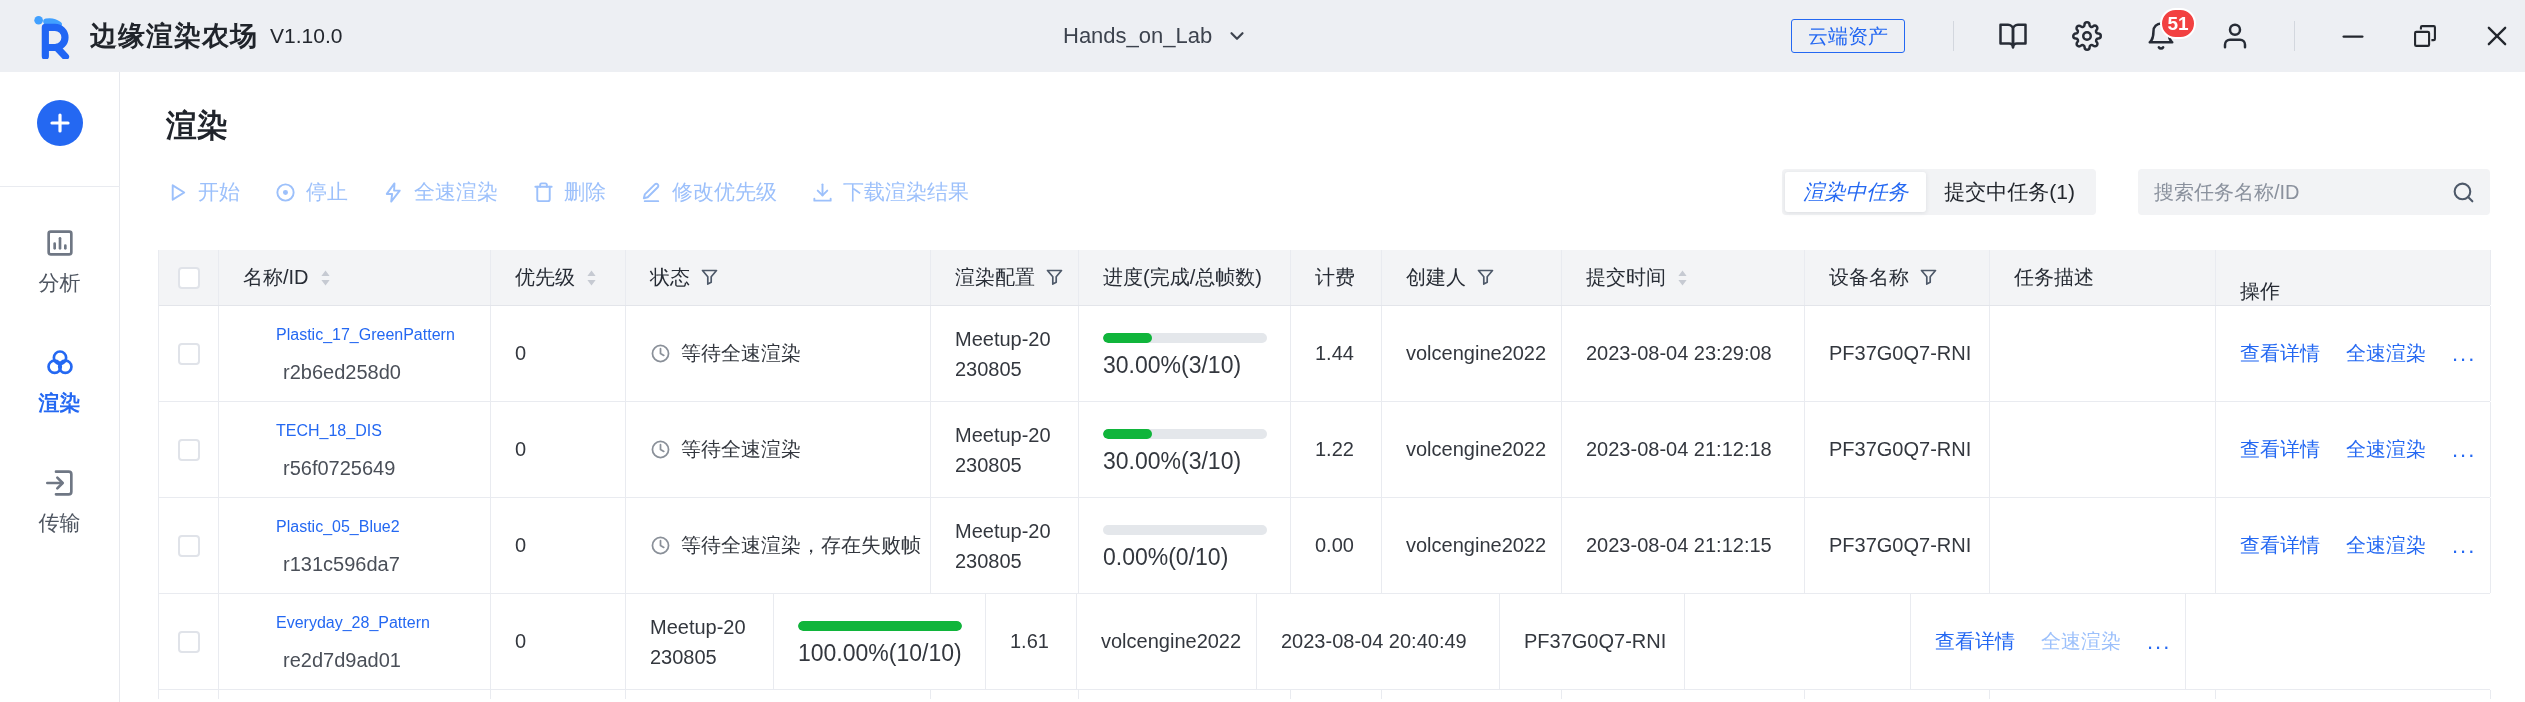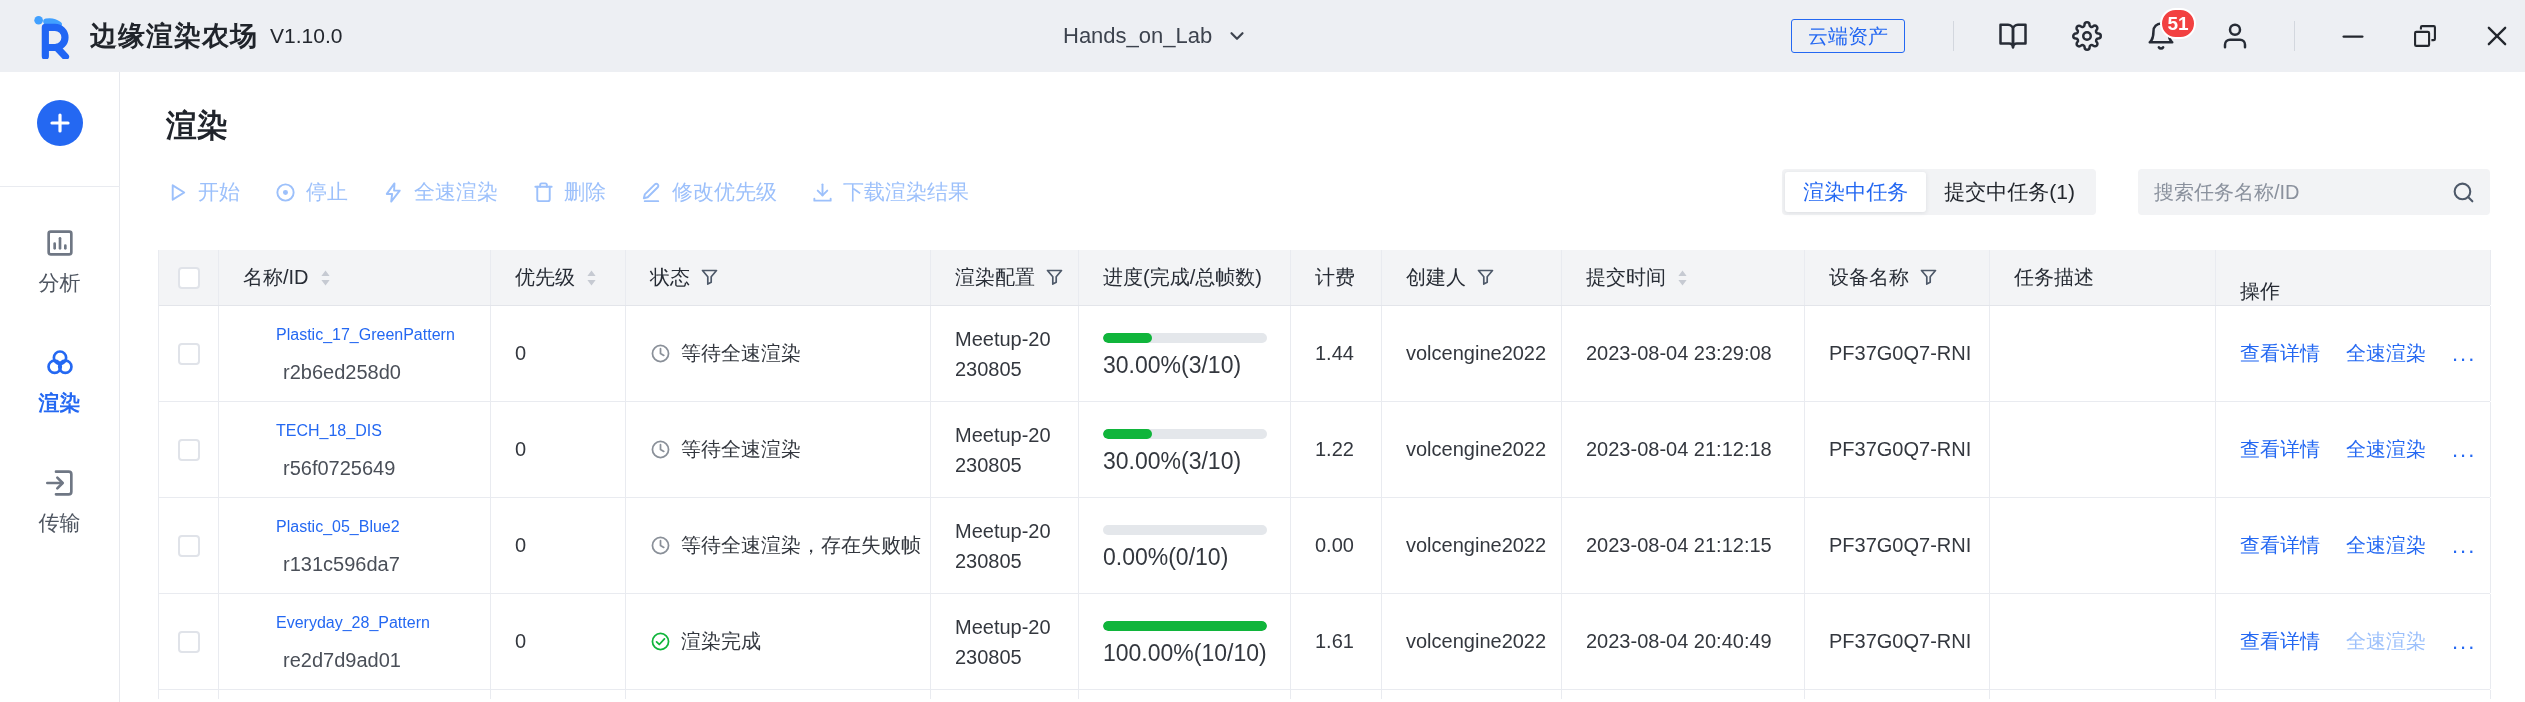--- a/index.html
+++ b/index.html
@@ -52,21 +52,21 @@
   .main{flex:1;padding:0 35px 0 38px;min-width:0;}
   .page-title{font-size:31px;font-weight:600;margin:34px 0 0 8px;line-height:40px;color:var(--ink);}
 
   .toolbar-row{margin-top:22px;height:48px;display:flex;align-items:center;justify-content:space-between;}
   .actions{display:flex;align-items:flex-end;gap:34px;margin-left:8px;}
   .action{display:flex;align-items:center;gap:9px;color:var(--blue-dis);font-size:21px;cursor:not-allowed;background:none;border:none;}
   .action .aicon{width:23px;height:23px;}
   .right-group{display:flex;align-items:center;gap:42px;}
   .tab-group{background:var(--chipbg);border-radius:4px;padding:3px;display:flex;height:46px;}
   .tab{padding:0 18px;border-radius:3px;font-size:21px;display:flex;align-items:center;color:#23272e;cursor:pointer;border:none;background:transparent;}
-  .tab.active{background:#fff;color:var(--blue);font-weight:500;box-shadow:0 1px 4px rgba(30,40,60,.10);}
+  .tab.active{background:#fff;color:var(--blue);font-weight:500;box-shadow:0 1px 4px rgba(30,40,60,.10);font-style:italic;}
   .search-box{width:352px;height:46px;background:var(--chipbg);border-radius:4px;display:flex;align-items:center;padding:0 14px 0 16px;}
   .search-box input{flex:1;border:none;outline:none;background:transparent;font-size:20px;color:var(--ink2);font-family:inherit;}
   .search-box input::placeholder{color:#8a919d;}
   .search-ic{width:25px;height:25px;color:#4e5969;cursor:pointer;}
 
   
   .table{margin-top:34px;width:2332px;border-left:1px solid var(--line2);}
   .tr{display:flex;}
   .th,.td{flex:none;border-right:1px solid var(--line2);display:flex;align-items:center;padding-left:24px;}
   .thead .tr{height:56px;background:var(--headbg);border-bottom:1px solid #e3e5ea;}
@@ -519,29 +519,20 @@
             <div class="td cell-check" style="width: 60px;">
               <span class="checkbox"></span>
             </div>
             <div class="td cell-name" style="width: 272px;">
               <a class="task-link">Everyday_28_Pattern</a>
               <div class="task-id">re2d7d9ad01</div>
             </div>
             <div class="td" style="width: 135px;">
               <span>0</span>
             </div>
-            <div class="td cell-status" style="width: 305px;">
-              <span class="sicon check">
-                <svg viewBox="0 0 24 24" fill="none" stroke="currentColor" stroke-width="2" stroke-linecap="round" stroke-linejoin="round">
-                  <circle cx="12" cy="12" r="9.2"></circle>
-                  <polyline points="7.5 12.4 10.6 15.4 16.5 9"></polyline>
-                </svg>
-              </span>
-              <span>渲染完成</span>
-            </div>
             <div class="td cell-config" style="width: 148px;">
               <span>Meetup-20230805</span>
             </div>
             <div class="td cell-progress" style="width: 212px;">
               <div class="ptrack">
                 <div class="pfill" style="width: 100%;"></div>
               </div>
               <div class="ptext">100.00%(10/10)</div>
             </div>
             <div class="td" style="width: 91px;">

